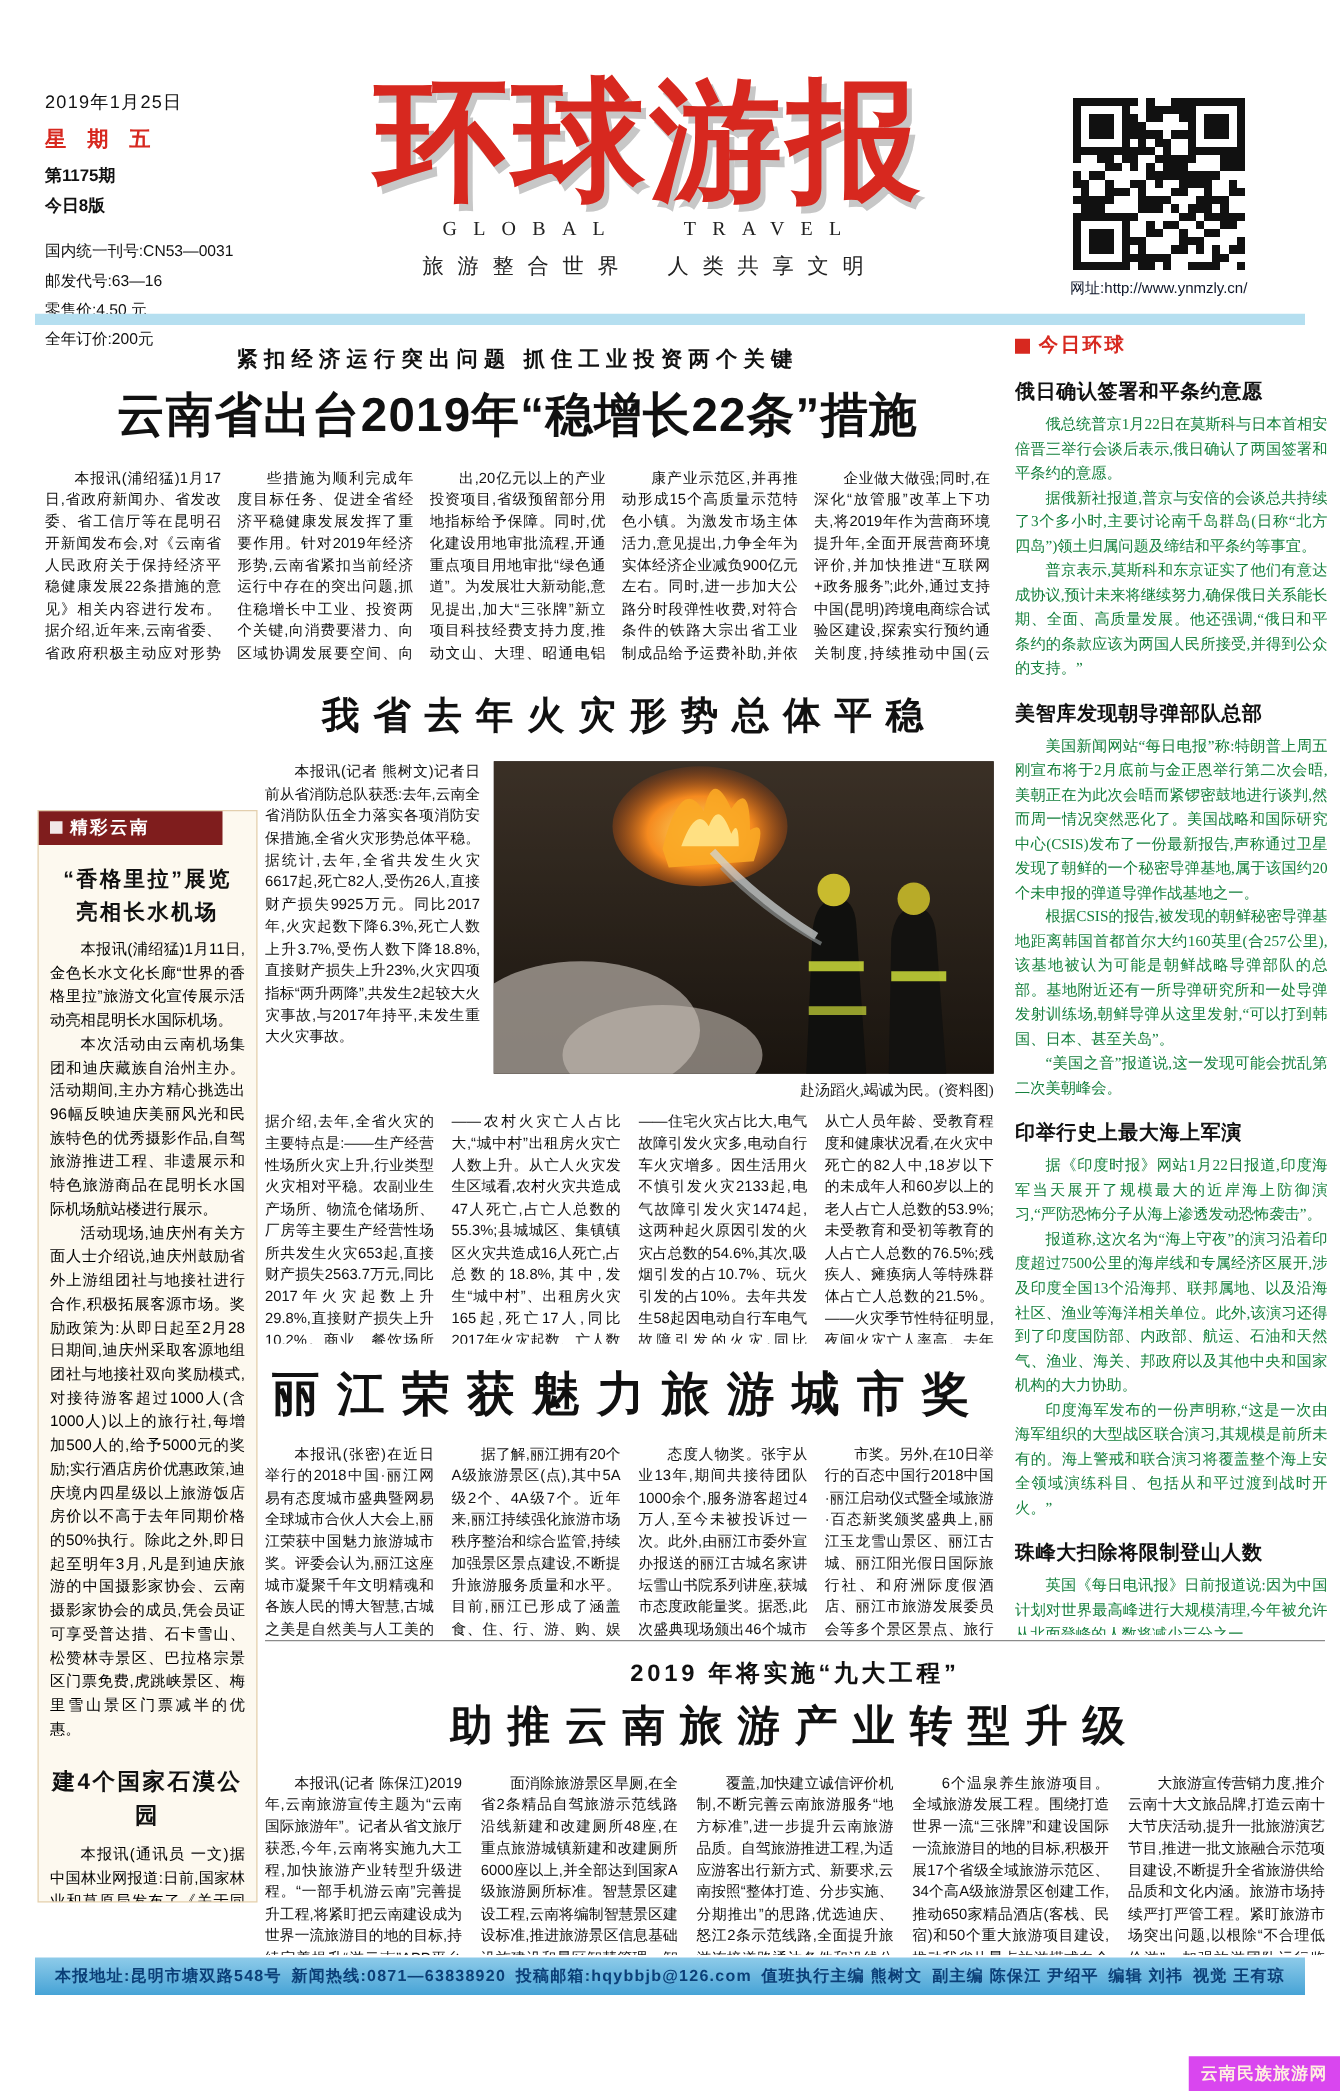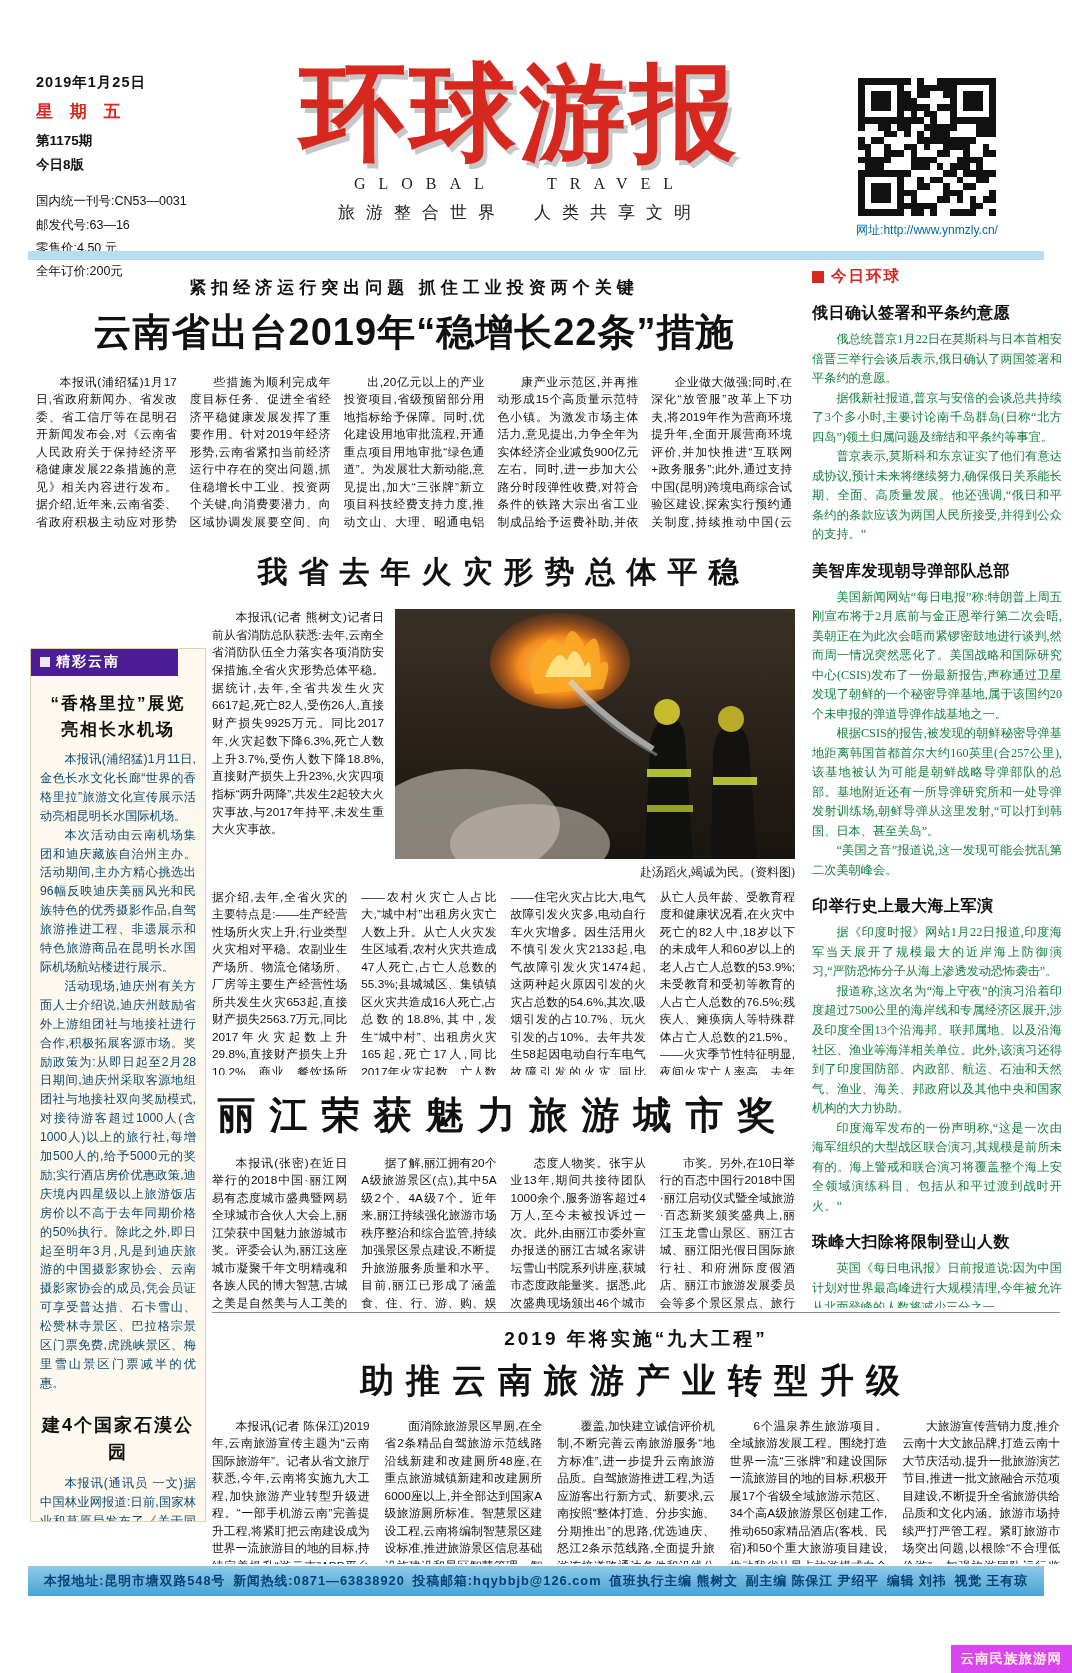--- a/index.html
+++ b/index.html
@@ -1,55 +1,55 @@
 <!DOCTYPE html>
 <html><head>
 <meta charset="utf-8">
 <style>
   html,body{margin:0;padding:0;background:#e8e8e8;}
   .page{position:relative;width:1072px;height:1673px;margin:0 auto;background:#ffffff;
         font-family:"Liberation Sans","DejaVu Sans",sans-serif;color:#111;overflow:hidden;}
   
   .pub-info{position:absolute;left:36px;top:70px;width:200px;font-size:13px;line-height:1.75;}
-  .pub-info .date{font-size:14.5px;font-weight:bold;letter-spacing:1px;}
+  .pub-info .date{font-size:14.5px;font-weight:normal;letter-spacing:1px;}
   .pub-info .weekday{font-size:17px;font-weight:bold;color:#d7281f;letter-spacing:6px;margin:2px 0;}
   .pub-info .issue,.pub-info .pages{font-size:13.5px;font-weight:bold;}
   .pub-info .reg{margin-top:14px;font-size:12.5px;line-height:1.85;}
   .title-block{position:absolute;left:240px;top:58px;width:560px;text-align:center;}
   .title-block h1{margin:0;font-size:106px;line-height:1.05;font-weight:900;color:#d7281f;
                   letter-spacing:4px;text-shadow:4px 5px 0 #c7c7c7;font-family:"Liberation Serif","DejaVu Serif",serif;}
   .title-en{font-family:"Liberation Serif","DejaVu Serif",serif;font-size:16px;letter-spacing:13px;
             word-spacing:34px;color:#222;margin-top:6px;}
   .slogan{font-size:17px;letter-spacing:11px;color:#222;margin-top:8px;font-weight:500;}
   .qr-block{position:absolute;left:852px;top:78px;width:150px;text-align:center;}
   #qr{width:138px;height:138px;margin:0 auto;background:#fff;}
-  .website{font-size:12px;margin-top:6px;color:#0369a1;letter-spacing:0;}
+  .website{font-size:12px;margin-top:6px;color:#0f172a;letter-spacing:0;}
   .cyan-bar{position:absolute;left:28px;top:251px;width:1016px;height:9px;background:#b5dff0;}
   
   .topstory{position:absolute;left:36px;top:276px;width:756px;}
   .topstory .kicker{text-align:center;font-size:17px;font-weight:bold;letter-spacing:5px;}
   .topstory h2{margin:8px 0 0 0;text-align:center;font-size:38px;letter-spacing:1px;font-weight:900;}
   .topstory .cols{display:flex;gap:13px;margin-top:16px;height:158px;overflow:hidden;}
   .col{flex:1;font-size:11.8px;line-height:1.48;text-align:justify;overflow:hidden;text-indent:2em;}
   
   .world{position:absolute;left:812px;top:266px;width:250px;height:1042px;overflow:hidden;}
   .world .sec-head{color:#d7281f;font-weight:bold;font-size:15.5px;letter-spacing:2px;display:flex;align-items:center;gap:7px;}
   .world .sec-head .sq{width:12px;height:12px;background:#d7281f;display:inline-block;}
   .world h3{font-size:16px;margin:16px 0 6px 0;letter-spacing:0.5px;}
   .world p{margin:0;font-size:12.2px;line-height:1.6;text-align:justify;text-indent:2em;
            color:#15803d;font-family:"Liberation Serif","DejaVu Serif",serif;}
   
   .sidebar{position:absolute;left:30px;top:648px;width:176px;height:874px;background:#fdf9ef;
            border:1px solid #e3cfae;box-sizing:border-box;overflow:hidden;}
-  .sidebar .tab{position:relative;left:-1px;top:-1px;width:128px;background:#4c1d95;color:#fff;
+  .sidebar .tab{position:relative;left:-1px;top:-1px;width:128px;background:#7f1d1d;color:#fff;
                 font-weight:bold;font-size:14px;letter-spacing:2px;padding:5px 10px;display:flex;align-items:center;gap:6px;}
   .sidebar .tab .sq{width:10px;height:10px;background:#fff;display:inline-block;opacity:.9;}
   .sidebar h3{text-align:center;font-size:17px;margin:14px 6px 8px 6px;line-height:1.5;letter-spacing:2px;}
   .sidebar h3.single{font-size:18px;margin-top:19px;}
-  .sidebar p{margin:0;padding:0 9px;font-size:12.2px;line-height:1.55;text-align:justify;text-indent:2em;color:#0c4a6e;}
+  .sidebar p{margin:0;padding:0 9px;font-size:12.2px;line-height:1.55;text-align:justify;text-indent:2em;color:#000000;}
   
   .fire{position:absolute;left:212px;top:552px;width:583px;}
   .fire h2{margin:0;text-align:center;font-size:30px;font-weight:900;letter-spacing:11px;}
   .fire .row{display:flex;margin-top:16px;}
   .fire .intro{width:172px;height:250px;overflow:hidden;font-size:11.8px;line-height:1.5;text-align:justify;text-indent:2em;}
   .fire .photo{width:400px;height:250px;margin-left:11px;background:#1c1713;}
   .fire .caption{text-align:right;font-size:12px;color:#222;margin-top:5px;
                  font-family:"Liberation Serif","DejaVu Serif",serif;}
   .fire .cols{display:flex;gap:14px;margin-top:8px;height:186px;overflow:hidden;}
   .fire .col{text-indent:0;}

